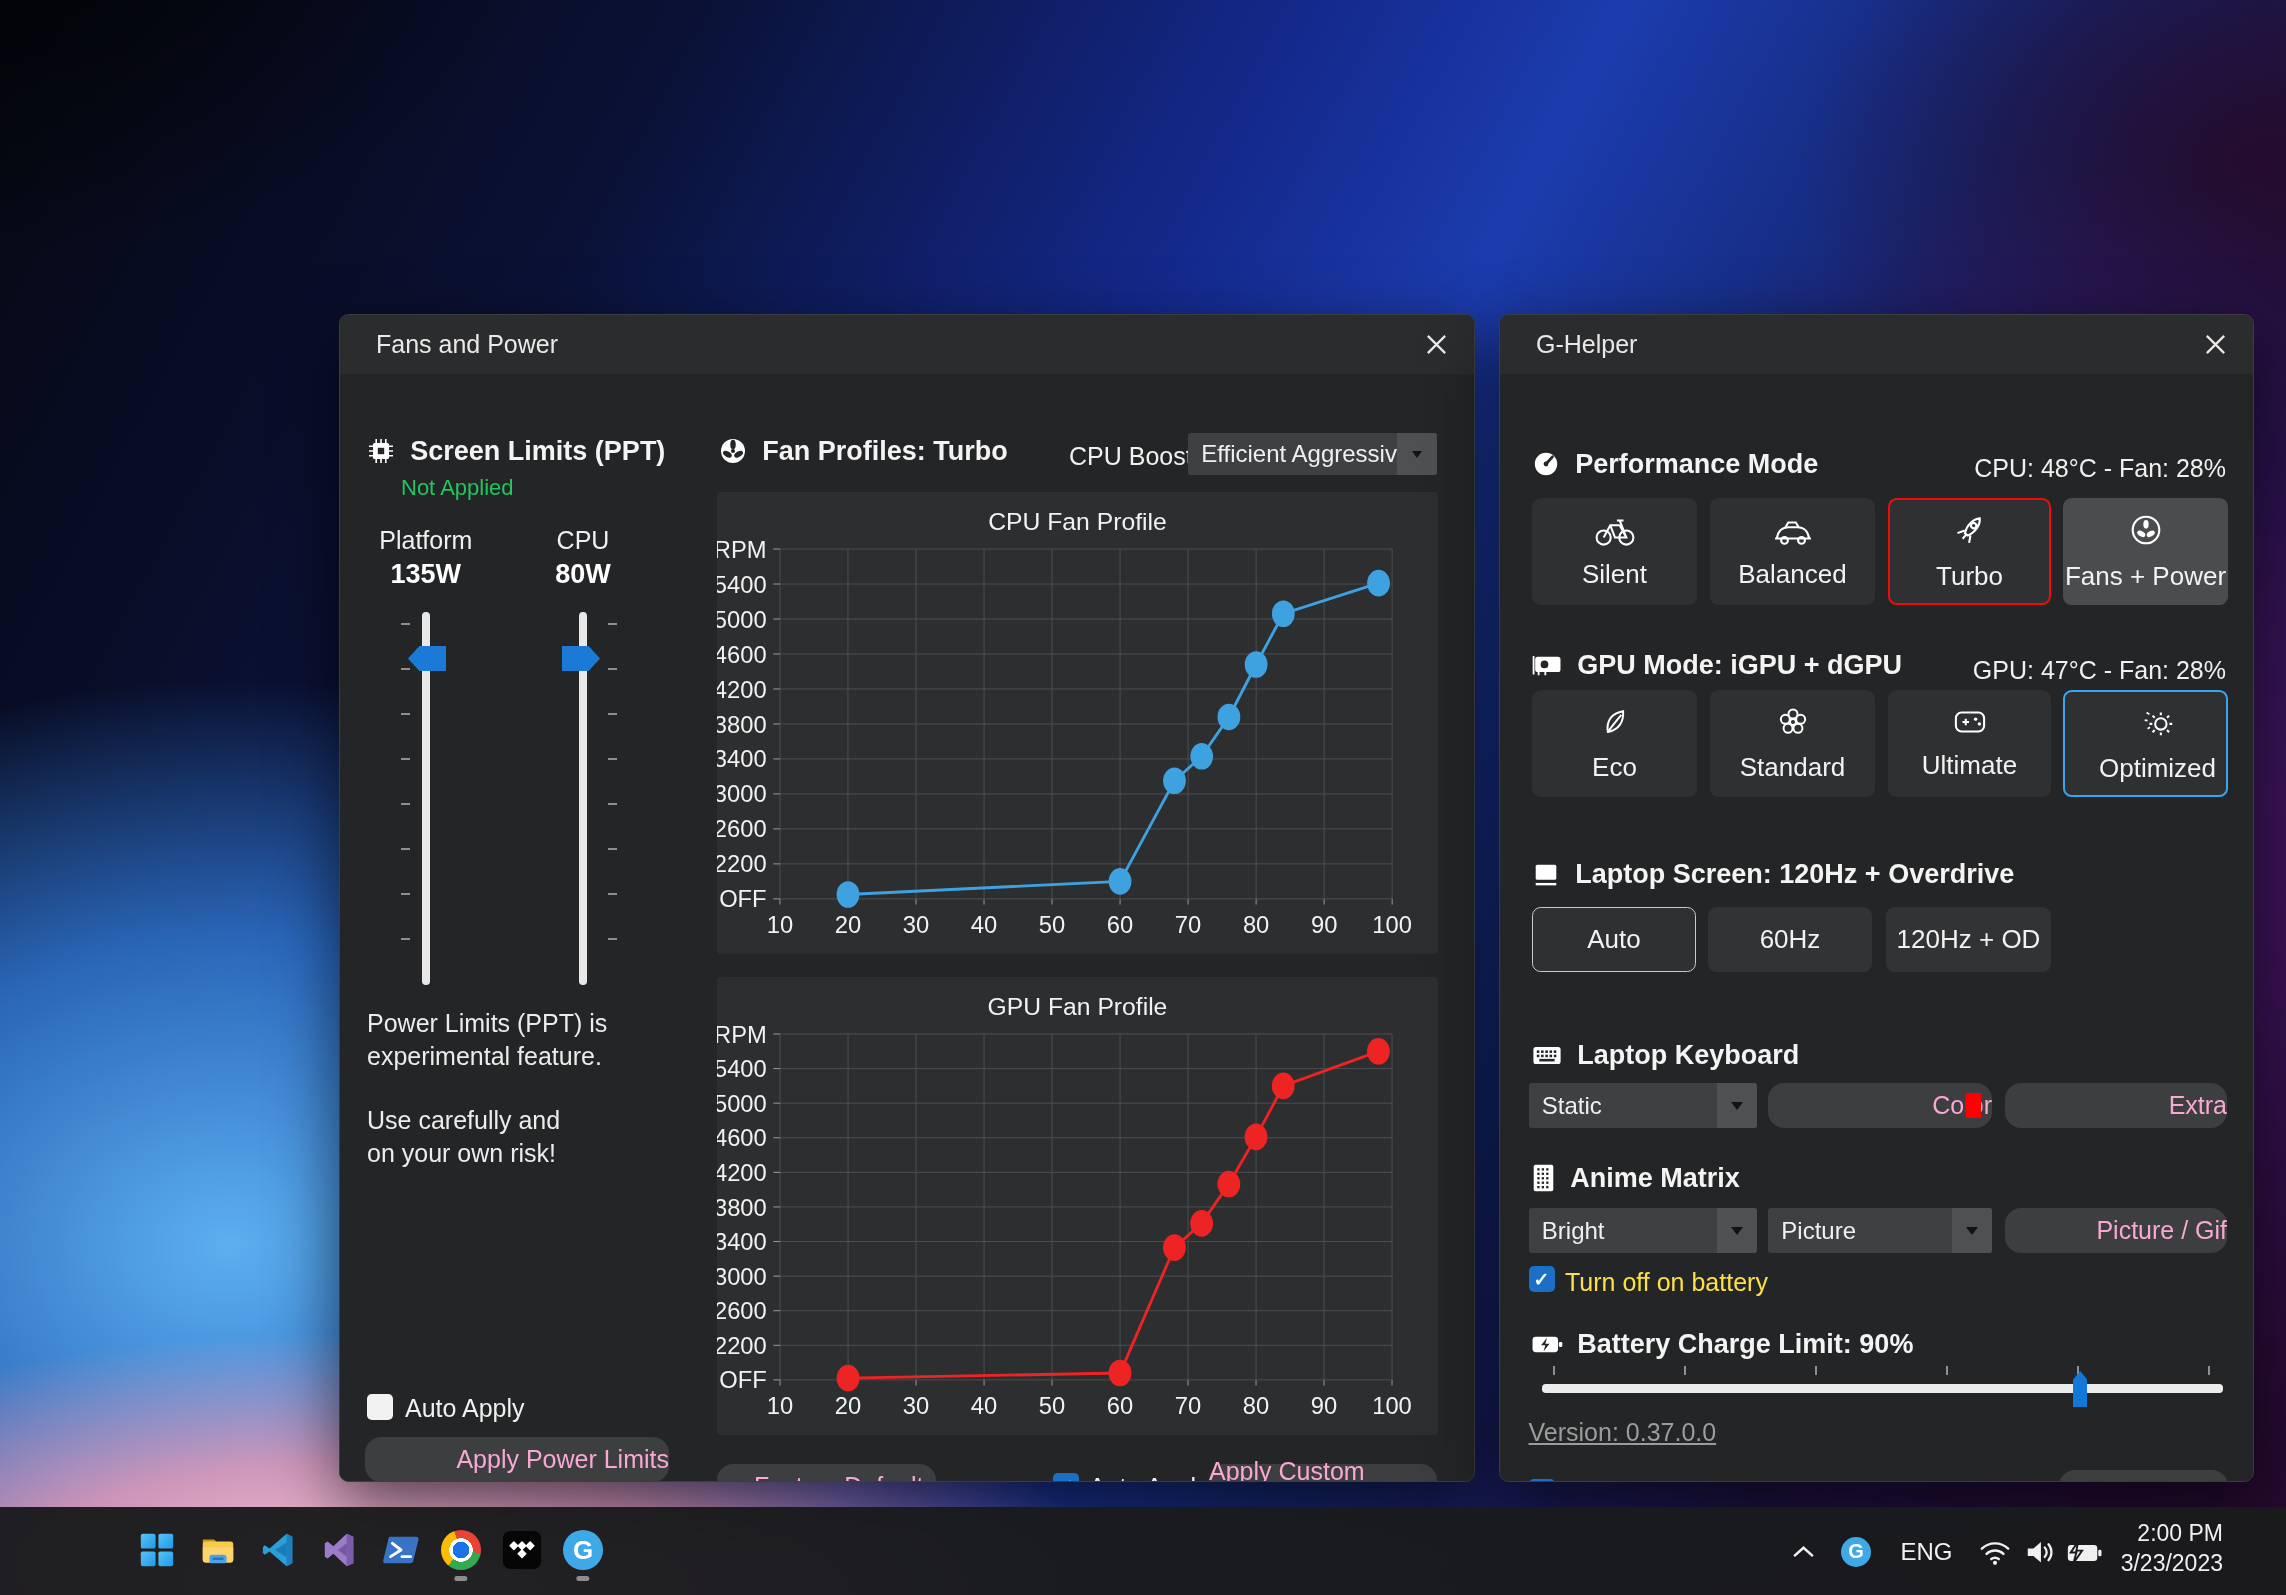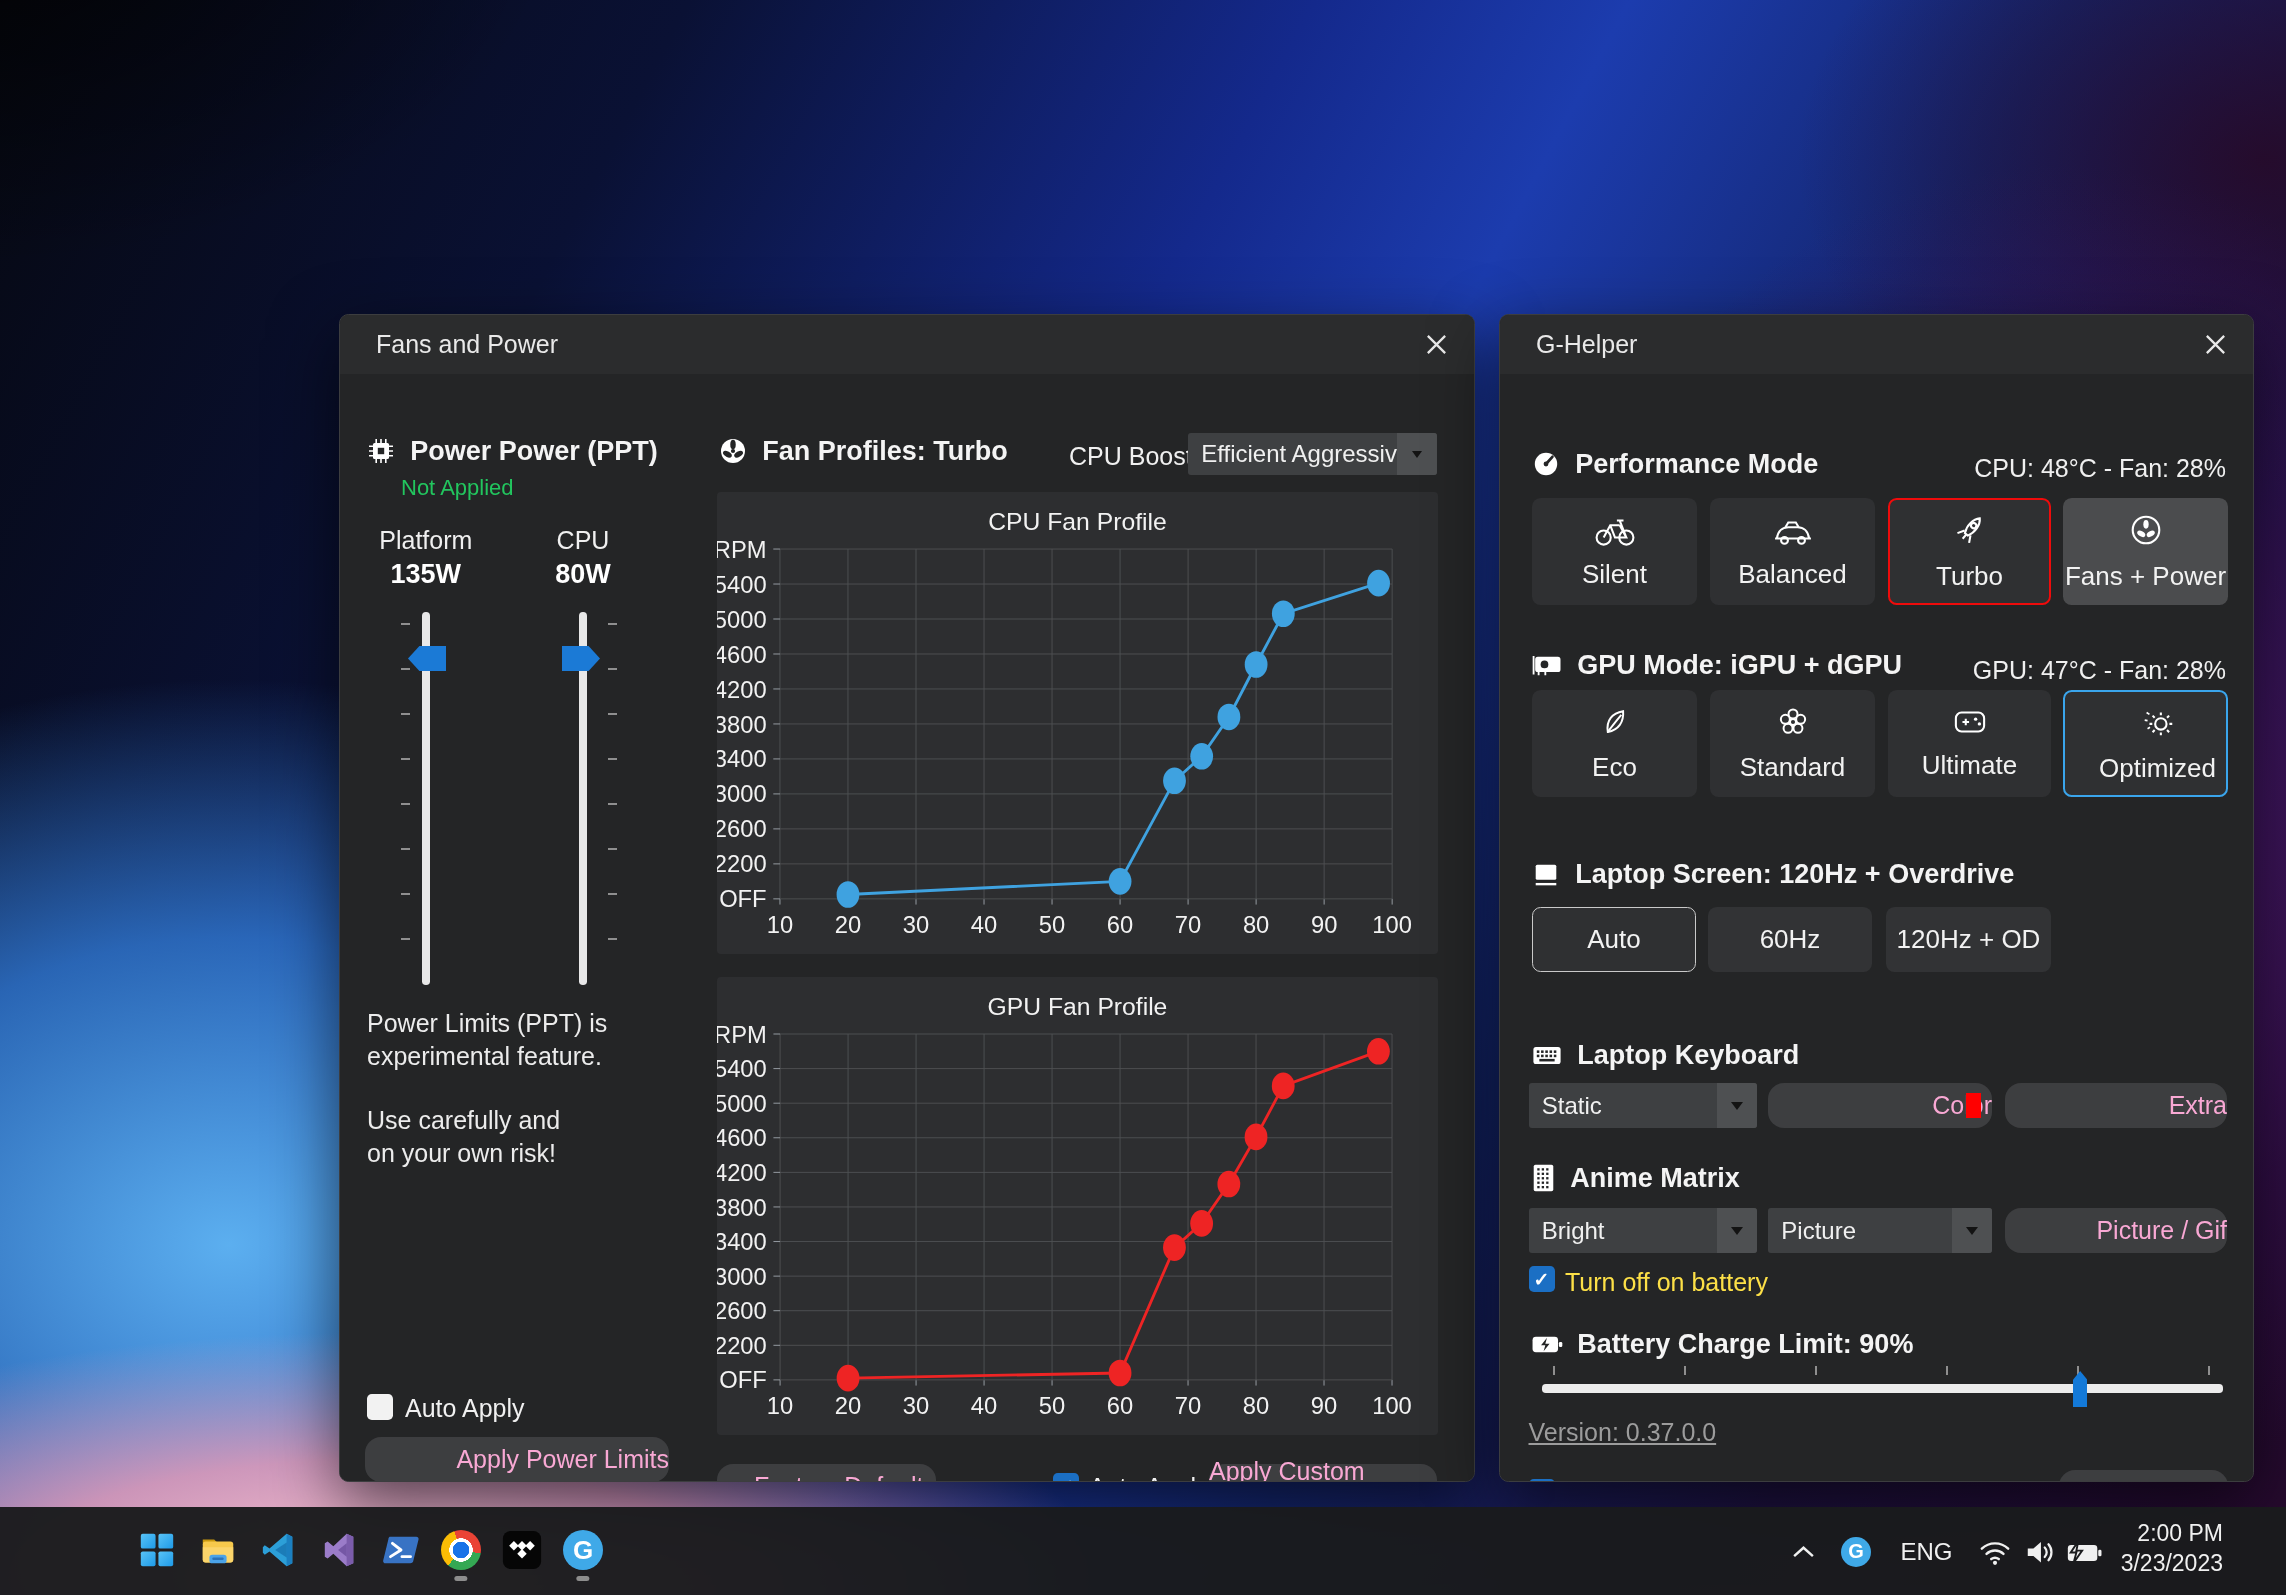--- a/index.html
+++ b/index.html
@@ -77,21 +77,21 @@
     <div class="win-content">
 
       <div class="hdr" style="left:25px;top:61px;">
         <svg width="32" height="32" viewBox="0 0 40 40">
           <rect x="10" y="10" width="20" height="20" rx="2" fill="#fff"></rect>
           <rect x="16" y="16" width="8" height="8" fill="#242526"></rect>
           <g stroke="#fff" stroke-width="2">
             <path d="M14 10 V5 M20 10 V5 M26 10 V5 M14 30 V35 M20 30 V35 M26 30 V35 M10 14 H5 M10 20 H5 M10 26 H5 M30 14 H35 M30 20 H35 M30 26 H35"></path>
           </g>
         </svg>
-        <span>Power Power (PPT)</span>
+        <span>Screen Limits (PPT)</span>
       </div>
       <div style="position:absolute;left:61px;top:101px;color:#22c55e;font-size:22px;">Not Applied</div>
 
       <div style="position:absolute;left:4.8px;top:152px;width:162px;text-align:center;color:#f0f0f0;font-size:25px;">Platform</div>
       <div style="position:absolute;left:4.8px;top:185px;width:162px;text-align:center;color:#fff;font-size:27px;font-weight:bold;">135W</div>
       <div style="position:absolute;left:162px;top:152px;width:162px;text-align:center;color:#f0f0f0;font-size:25px;">CPU</div>
       <div style="position:absolute;left:162px;top:185px;width:162px;text-align:center;color:#fff;font-size:27px;font-weight:bold;">80W</div>
 
       <div class="vslider-ticks" style="left:61px;top:249px;height:358px;"></div>
       <div class="vslider-track" style="left:82px;top:238px;height:373px;"></div>

